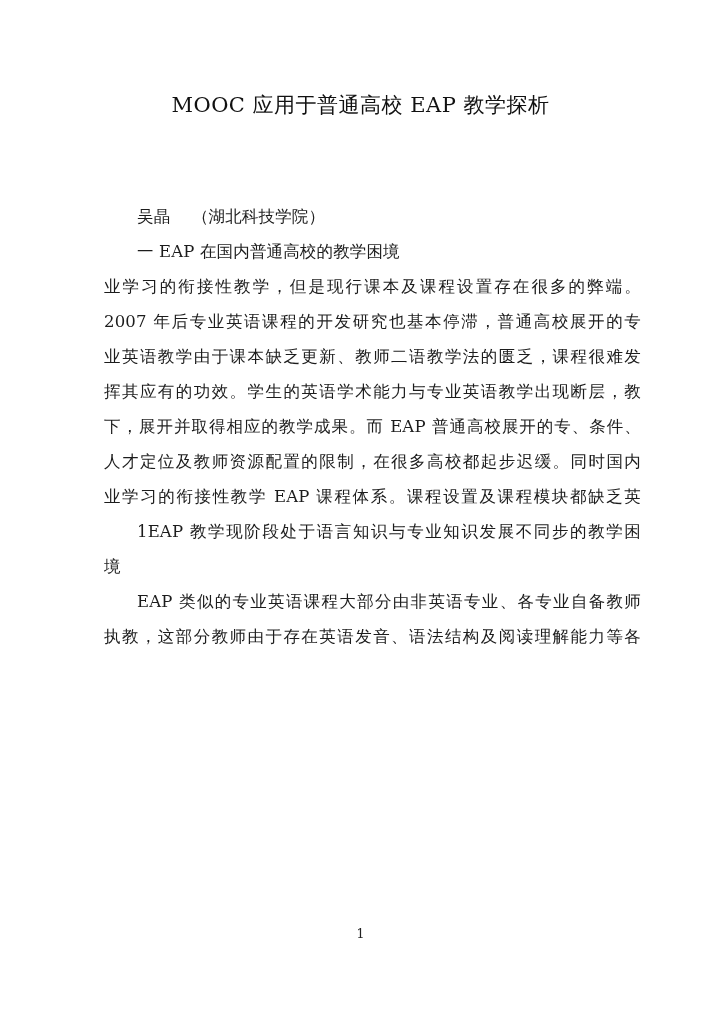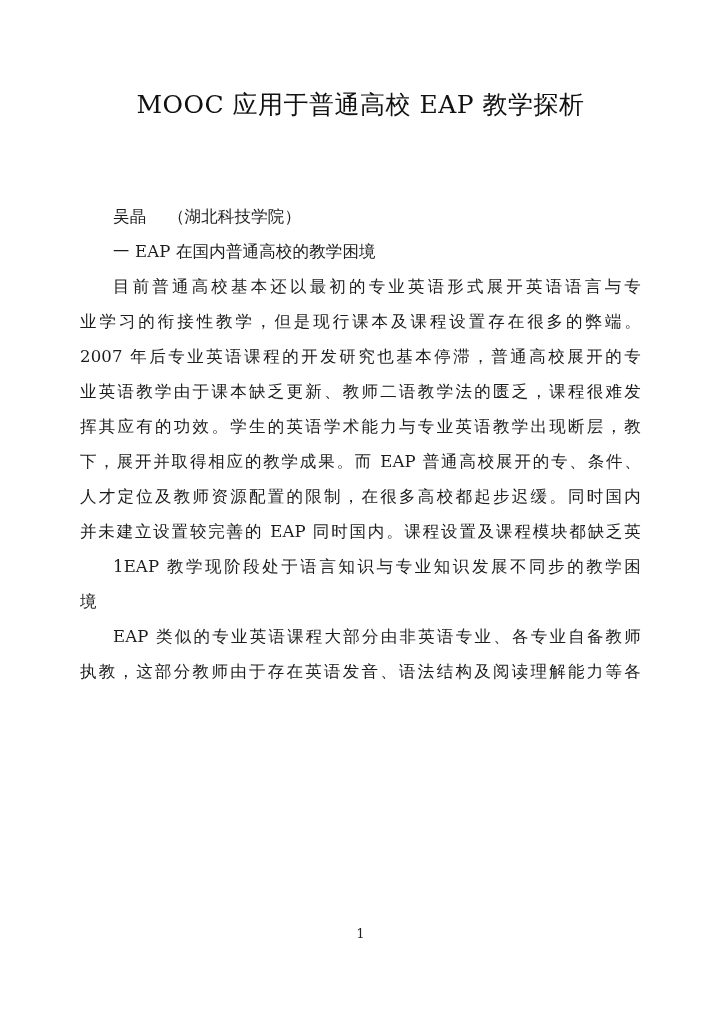--- a/index.html
+++ b/index.html
@@ -26,21 +26,21 @@
     background: #ffffff;
   }
 
   
   .doc-title {
     position: absolute;
     left: 0;
     top: 88px;
     width: 721px;
     text-align: center;
-    font-size: 25px;
+    font-size: 21px;
     line-height: 34px;
     letter-spacing: 0.5px;
     font-family: "DejaVu Serif", "Liberation Serif", serif;
     color: #111;
     white-space: pre;
   }
 
   
   .body-col {
     position: absolute;
@@ -50,20 +50,21 @@
   }
 
   .line {
     font-size: 16.5px;
     line-height: 35px;
     height: 35px;
     white-space: pre;
     color: #1c1c1c;
     letter-spacing: 0.15px;
     font-family: "DejaVu Serif", "Liberation Serif", serif;
+    margin-left: 24px;
   }
 
   
   .line.just {
     text-align: justify;
     text-align-last: justify;
     white-space: normal;
     word-break: break-all;
   }
 
@@ -90,28 +91,27 @@
 <div id="page">
 
   <div class="doc-title">MOOC 应用于普通高校 EAP 教学探析</div>
 
   <div class="body-col">
 
     <div class="line indent">吴晶    （湖北科技学院）</div>
 
     <div class="line indent">一 EAP 在国内普通高校的教学困境</div>
 
-    <div class="line just indent">目前普通高校基本还以最初的专业英语形式展开英语语言与专</div>
     <div class="line just">业学习的衔接性教学，但是现行课本及课程设置存在很多的弊端。</div>
     <div class="line just">2007 年后专业英语课程的开发研究也基本停滞，普通高校展开的专</div>
     <div class="line just">业英语教学由于课本缺乏更新、教师二语教学法的匮乏，课程很难发</div>
     <div class="line just">挥其应有的功效。学生的英语学术能力与专业英语教学出现断层，教</div>
     <div class="line just">下，展开并取得相应的教学成果。而 EAP 普通高校展开的专、条件、</div>
     <div class="line just">人才定位及教师资源配置的限制，在很多高校都起步迟缓。同时国内</div>
-    <div class="line just">并未建立设置较完善的 EAP 同时国内。课程设置及课程模块都缺乏英</div>
+    <div class="line just">业学习的衔接性教学 EAP 课程体系。课程设置及课程模块都缺乏英</div>
 
     <div class="line just indent">1EAP 教学现阶段处于语言知识与专业知识发展不同步的教学困</div>
     <div class="line">境</div>
 
     <div class="line just indent">EAP 类似的专业英语课程大部分由非英语专业、各专业自备教师</div>
     <div class="line just">执教，这部分教师由于存在英语发音、语法结构及阅读理解能力等各</div>
 
   </div>
 
   <div class="page-number">1</div>

